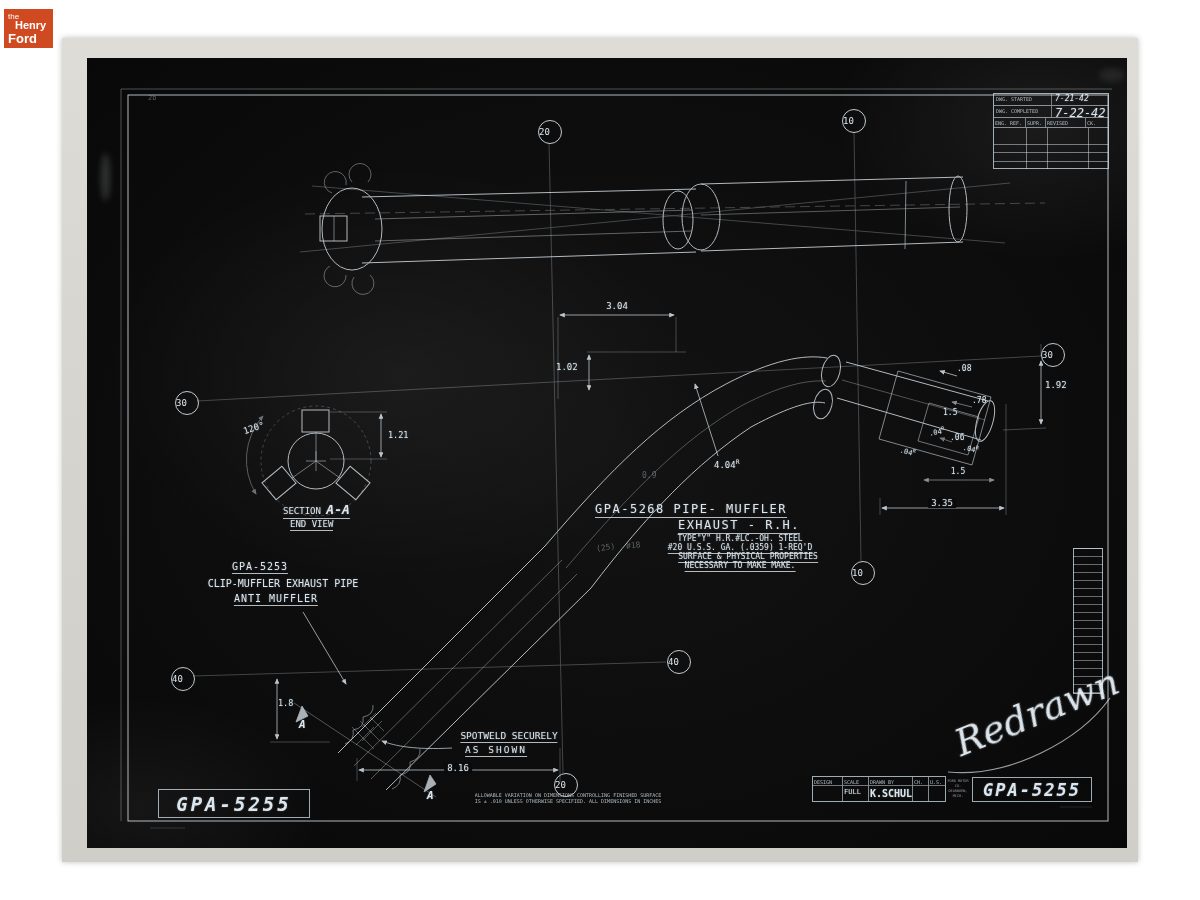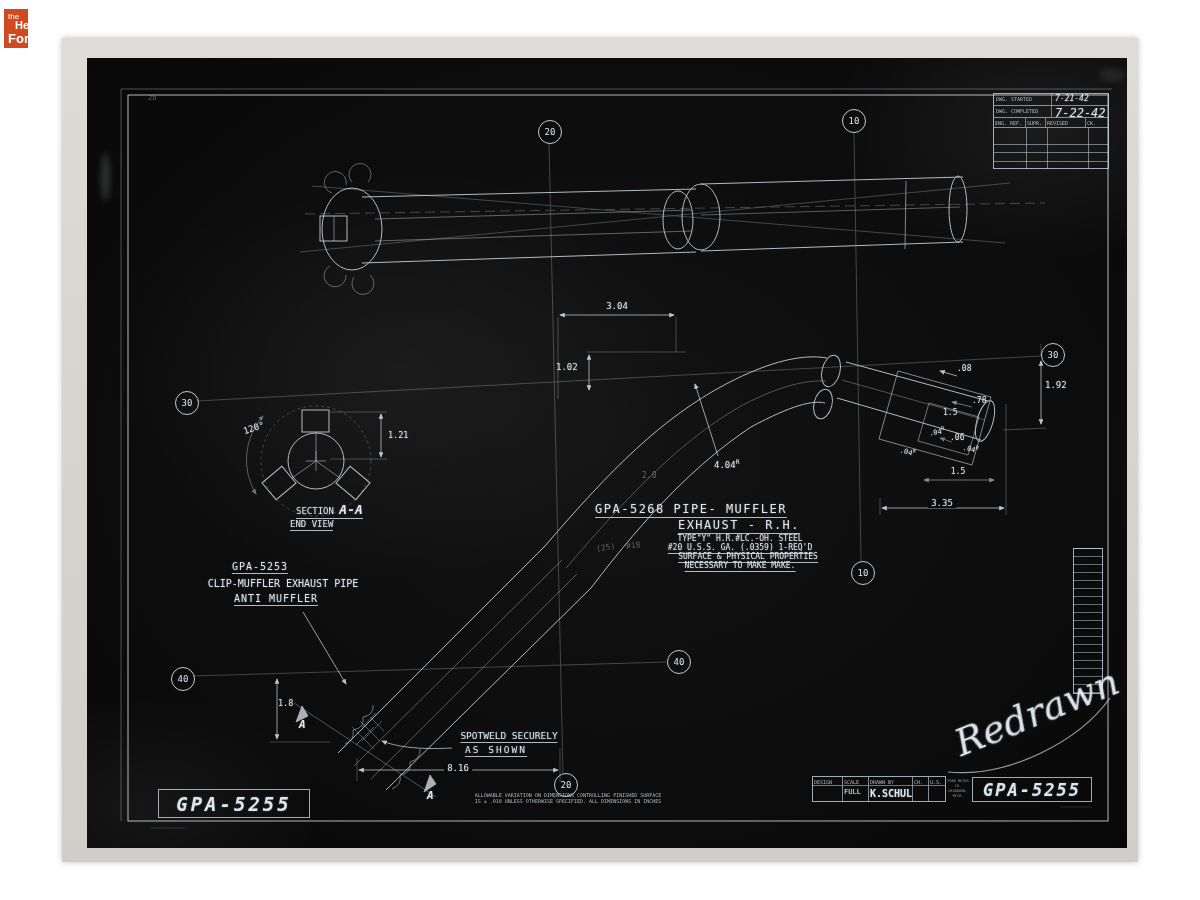--- a/index.html
+++ b/index.html
@@ -21,29 +21,29 @@
   
   .dt{position:absolute;white-space:nowrap;color:#dce6ee;
       font-family:"DejaVu Sans Mono",monospace;
       text-shadow:0 0 2px rgba(190,215,235,.35);}
   .ctr{transform:translateX(-50%);}
   .ul{border-bottom:1px solid rgba(221,231,239,.8);padding-bottom:1px;}
   .sup{font-size:70%;vertical-align:super;}
   .pencil{color:#9aa4ab;opacity:.55;text-shadow:none;}
   
   .gref{position:absolute;width:22px;height:22px;border:1px solid rgba(225,235,242,.85);
-        border-radius:50%;color:#dce6ee;font-size:9px;line-height:22px;text-align:center;
+        border-radius:50%;color:#dce6ee;font-size:9px;line-height:22px;
         font-family:"DejaVu Sans Mono",monospace;}
   
   .tline{border:1px solid rgba(210,225,235,.75);}
   .cell{border-right:1px solid rgba(210,225,235,.6);box-sizing:border-box;overflow:hidden;}
   .tiny{font-size:5px;letter-spacing:0;color:#c8d4dd;opacity:.85;}
   .rowline{border-bottom:1px solid rgba(210,225,235,.6);box-sizing:border-box;}
   
-  #logo{position:absolute;left:4px;top:9px;width:24px;height:39px;background:#cf4a21;
+  #logo{position:absolute;left:4px;top:9px;width:49px;height:39px;background:#cf4a21;
         color:#fff;font-family:"Liberation Sans",sans-serif;line-height:1;}
   #logo .l1{position:absolute;left:4px;top:4px;font-size:8px;}
   #logo .l2{position:absolute;left:11px;top:11px;font-size:11px;font-weight:bold;}
   #logo .l3{position:absolute;left:4px;top:23px;font-size:13px;font-weight:bold;}
   svg{position:absolute;left:0;top:0;pointer-events:none;}
   .sig{position:absolute;font-family:"DejaVu Serif",serif;font-style:italic;
        color:rgba(232,240,246,.92);text-shadow:0 0 2px rgba(200,220,240,.4);}
 </style>
 </head>
 <body>
@@ -203,21 +203,21 @@
         linear-gradient(rgba(210,225,235,.5),rgba(210,225,235,.5)) 32px 0/1px 100% no-repeat,
         linear-gradient(rgba(210,225,235,.5),rgba(210,225,235,.5)) 53px 0/1px 100% no-repeat,
         linear-gradient(rgba(210,225,235,.5),rgba(210,225,235,.5)) 94px 0/1px 100% no-repeat;"></div>
   </div>
 
   <div class="abs tline" style="left:1073px;top:548px;width:28px;height:144px;background:
       repeating-linear-gradient(to bottom, transparent 0 7px, rgba(210,225,235,.45) 7px 8px);"></div>
 
   <div class="dt" style="left:243px;top:423px;font-size:9px;transform:rotate(-18deg);">120°</div>
   <div class="dt" style="left:388px;top:430px;font-size:8.5px;">1.21</div>
-  <div class="dt ul" style="left:283px;top:502px;font-size:9px;margin-left:13px;">
+  <div class="dt ul" style="left:283px;top:502px;font-size:9px;">
     <span>SECTION</span>
     <span style="font-size:13px;font-weight:bold;font-style:italic;">A-A</span>
   </div>
   <div class="dt ul" style="left:290px;top:519px;font-size:9px;">END VIEW</div>
 
   <div class="dt ul ctr" style="left:260px;top:561px;font-size:10px;letter-spacing:1px;">GPA-5253</div>
   <div class="dt ctr" style="left:283px;top:578px;font-size:10px;">CLIP-MUFFLER EXHAUST PIPE</div>
   <div class="dt ul ctr" style="left:276px;top:593px;font-size:10px;letter-spacing:1px;">ANTI MUFFLER</div>
 
   <div class="dt ul ctr" style="left:691px;top:502px;font-size:12px;letter-spacing:1.5px;">GPA-5268 PIPE- MUFFLER</div>
@@ -228,21 +228,21 @@
   <div class="dt ul ctr" style="left:740px;top:561px;font-size:8px;">NECESSARY TO MAKE MAKE.</div>
   <div class="dt pencil" style="left:596px;top:543px;font-size:8px;transform:rotate(-8deg);">(25)</div>
   <div class="dt pencil" style="left:626px;top:541px;font-size:8px;transform:rotate(-8deg);">#18</div>
 
   <div class="dt ul ctr" style="left:509px;top:730px;font-size:9.5px;">SPOTWELD SECURELY</div>
   <div class="dt ul ctr" style="left:496px;top:744px;font-size:9.5px;letter-spacing:2px;">AS SHOWN</div>
 
   <div class="dt ctr" style="left:617px;top:301px;font-size:9px;">3.04</div>
   <div class="dt" style="left:556px;top:362px;font-size:9px;">1.02</div>
   <div class="dt" style="left:714px;top:458px;font-size:9px;"><span>4.04</span><span class="sup">R</span></div>
-  <div class="dt pencil" style="left:642px;top:471px;font-size:8px;">2.0</div>
+  <div class="dt pencil" style="left:642px;top:471px;font-size:8px;">0.9</div>
   <div class="dt" style="left:278px;top:698px;font-size:8.5px;">1.8</div>
   <div class="dt ctr" style="left:458px;top:763px;font-size:9px;background:#0a0a0a;padding:0 3px;">8.16</div>
   <div class="dt" style="left:957px;top:364px;font-size:8px;">.08</div>
   <div class="dt" style="left:1045px;top:380px;font-size:9px;">1.92</div>
   <div class="dt" style="left:972px;top:396px;font-size:8px;">.78</div>
   <div class="dt" style="left:943px;top:408px;font-size:8px;">1.5</div>
   <div class="dt" style="left:929px;top:426px;font-size:7px;transform:rotate(-10deg);"><span>.04</span><span class="sup">R</span></div>
   <div class="dt" style="left:950px;top:433px;font-size:8px;">.06</div>
   <div class="dt" style="left:963px;top:443px;font-size:7px;transform:rotate(12deg);"><span>.04</span><span class="sup">R</span></div>
   <div class="dt" style="left:900px;top:446px;font-size:7px;transform:rotate(14deg);"><span>.04</span><span class="sup">R</span></div>

